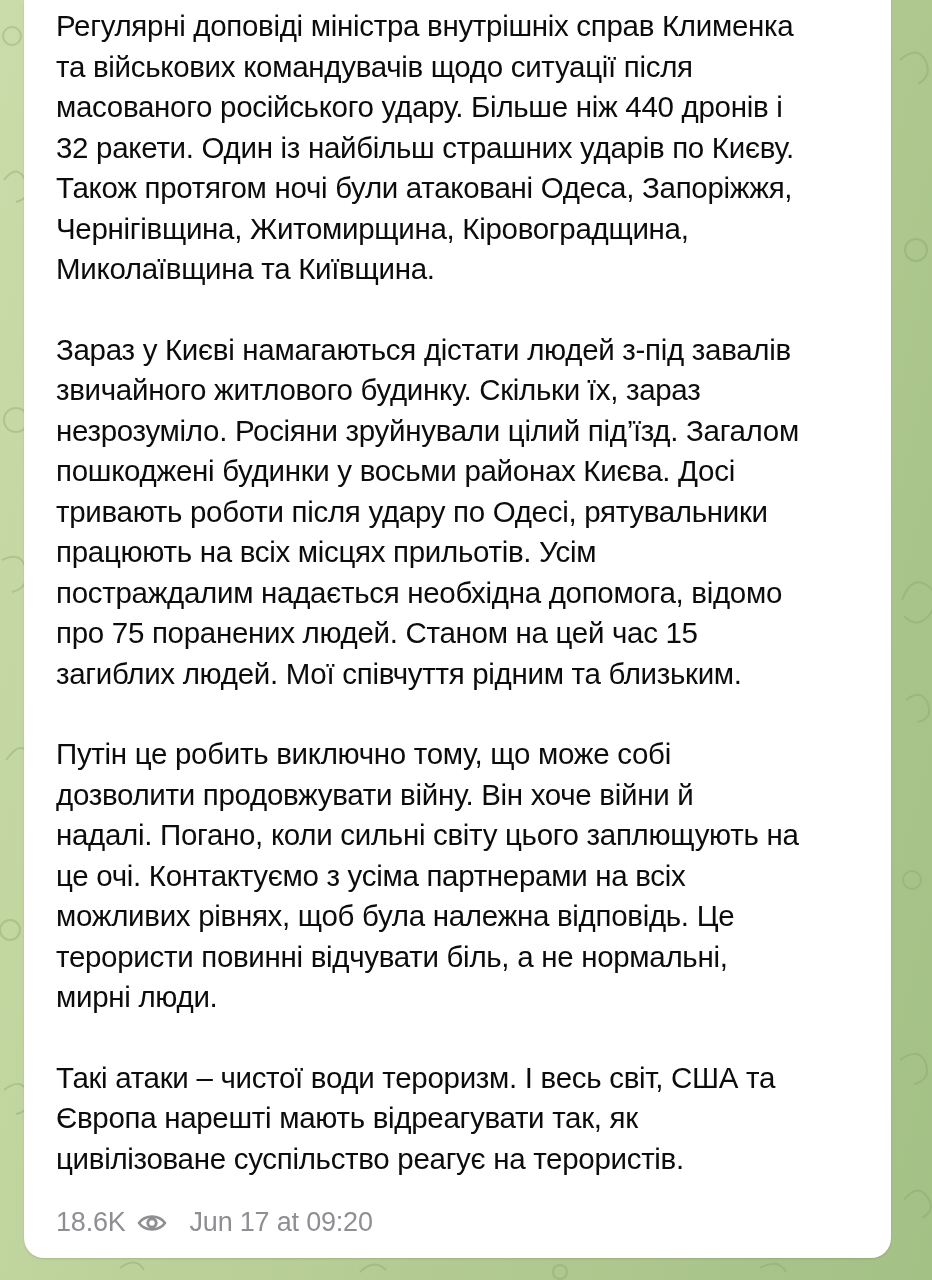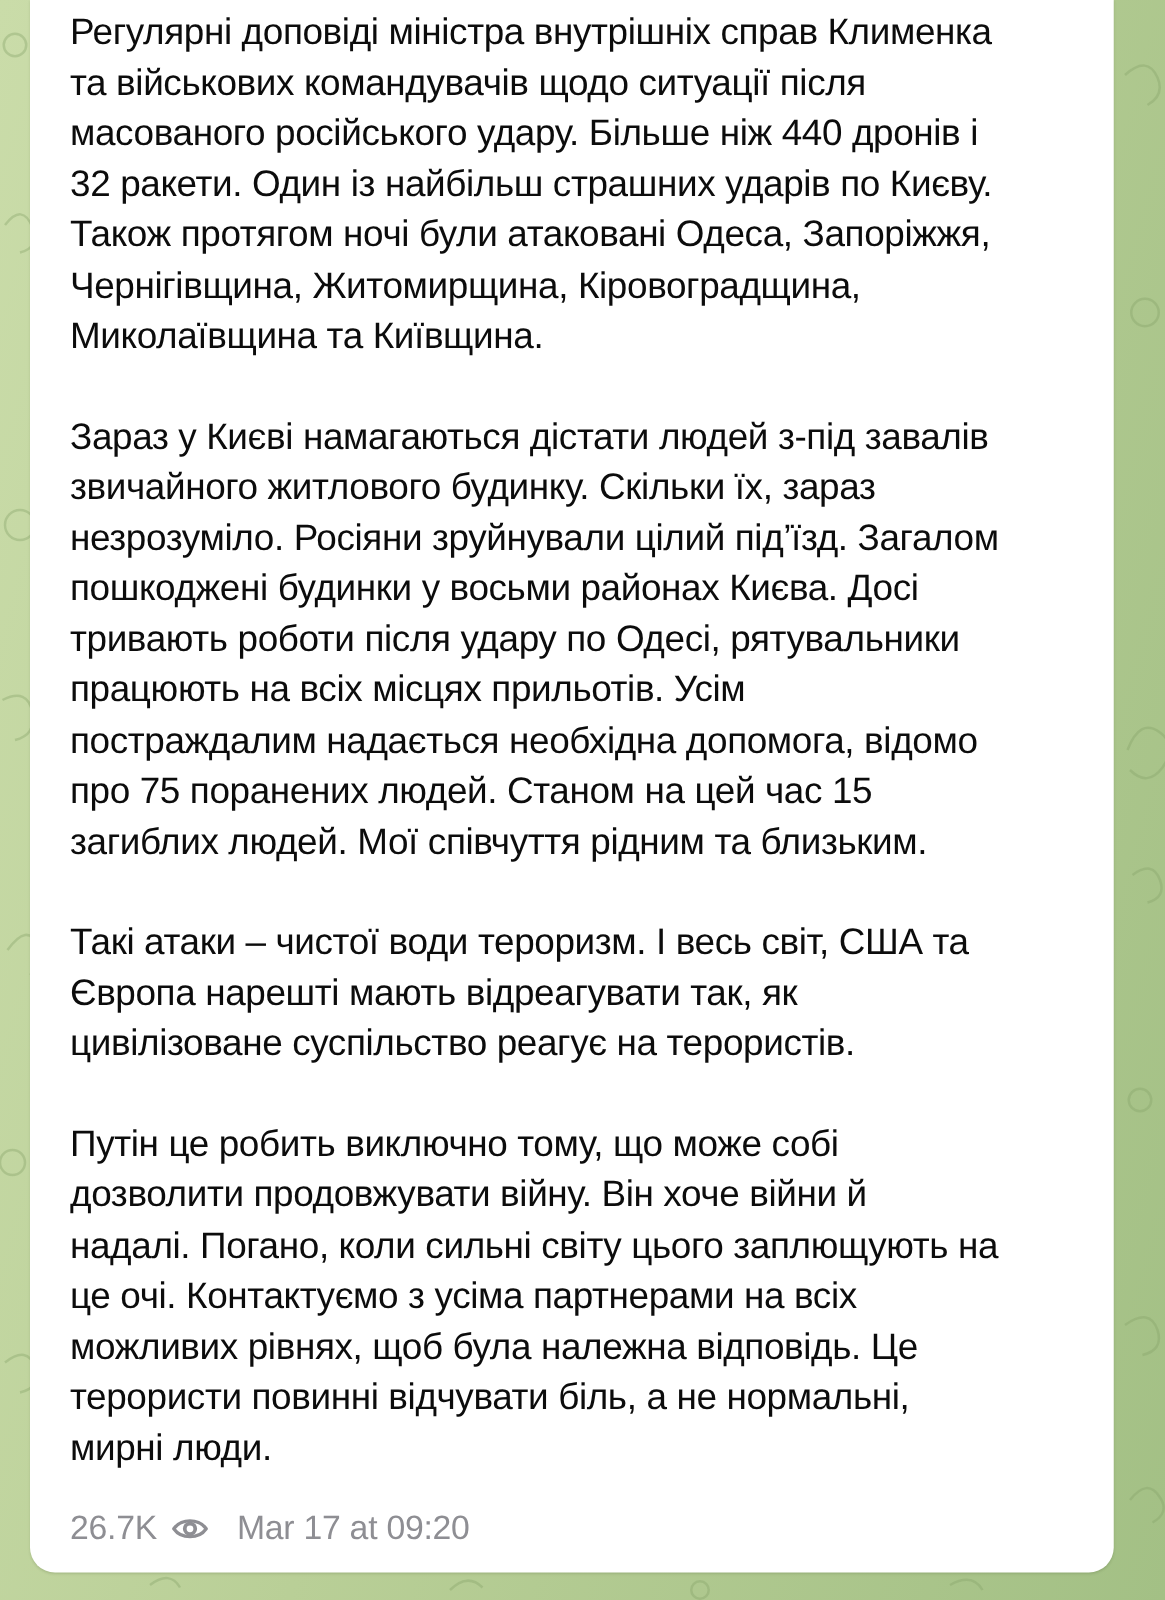--- a/index.html
+++ b/index.html
@@ -91,34 +91,34 @@
 Миколаївщина та Київщина.</p>
       <p>Зараз у Києві намагаються дістати людей з-під завалів
 звичайного житлового будинку. Скільки їх, зараз
 незрозуміло. Росіяни зруйнували цілий під’їзд. Загалом
 пошкоджені будинки у восьми районах Києва. Досі
 тривають роботи після удару по Одесі, рятувальники
 працюють на всіх місцях прильотів. Усім
 постраждалим надається необхідна допомога, відомо
 про 75 поранених людей. Станом на цей час 15
 загиблих людей. Мої співчуття рідним та близьким.</p>
-      <p>Такі атаки – чистої води тероризм. І весь світ, США та
-Європа нарешті мають відреагувати так, як
-цивілізоване суспільство реагує на терористів.</p>
       <p>Путін це робить виключно тому, що може собі
 дозволити продовжувати війну. Він хоче війни й
 надалі. Погано, коли сильні світу цього заплющують на
 це очі. Контактуємо з усіма партнерами на всіх
 можливих рівнях, щоб була належна відповідь. Це
 терористи повинні відчувати біль, а не нормальні,
 мирні люди.</p>
+      <p>Такі атаки – чистої води тероризм. І весь світ, США та
+Європа нарешті мають відреагувати так, як
+цивілізоване суспільство реагує на терористів.</p>
     </div>
   <div class="footer">
     <div class="meta">
-      <span class="views">26.7K</span>
+      <span class="views">18.6K</span>
       <svg class="eye" viewBox="0 0 32 24">
         <path d="M3 12 C9 3.5 23 3.5 29 12 C23 20.5 9 20.5 3 12 Z" fill="none" stroke="#8e8e93" stroke-width="2.6" stroke-linejoin="round"></path>
         <circle cx="16" cy="12" r="4.2" fill="none" stroke="#8e8e93" stroke-width="3"></circle>
       </svg>
-      <span class="date">Mar 17 at 09:20</span>
+      <span class="date">Jun 17 at 09:20</span>
     </div>
   </div>
 </div>
 
 </body></html>

